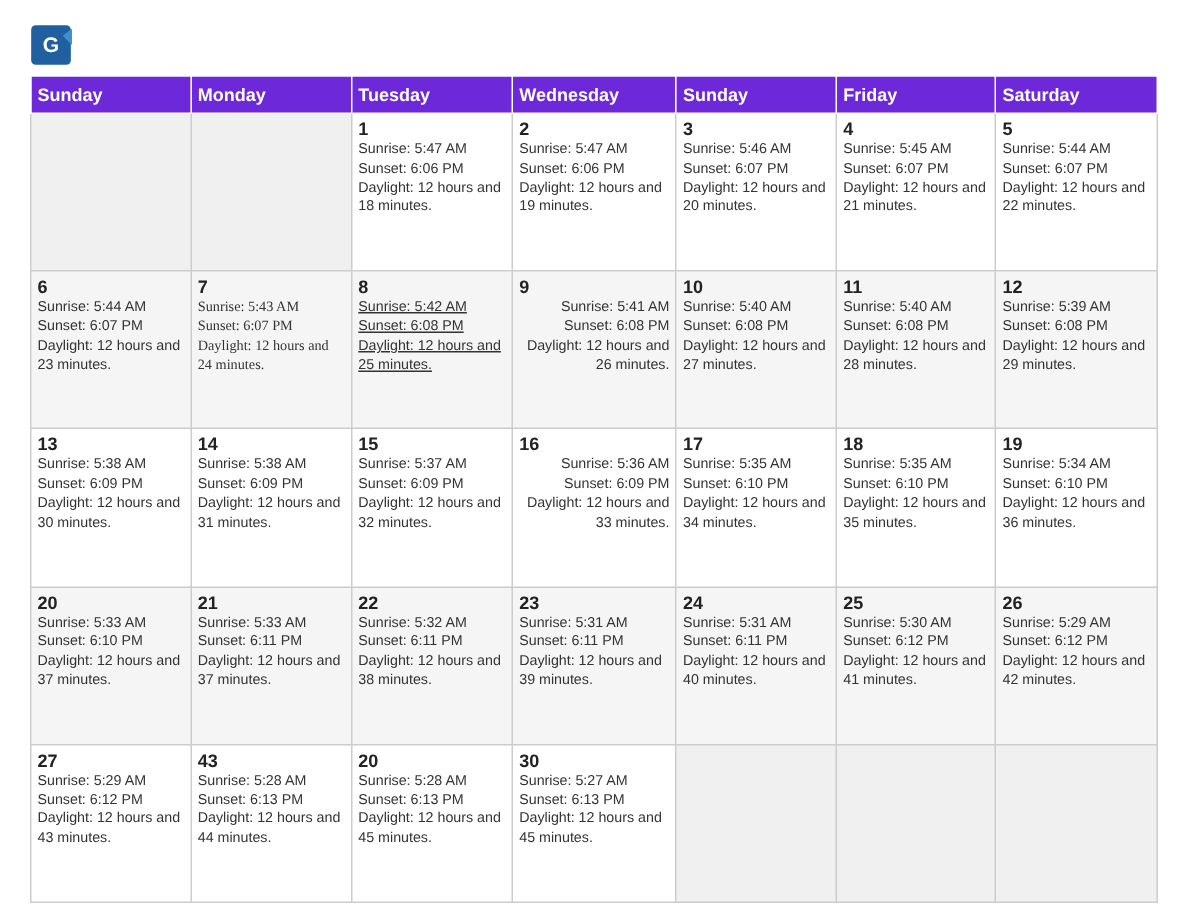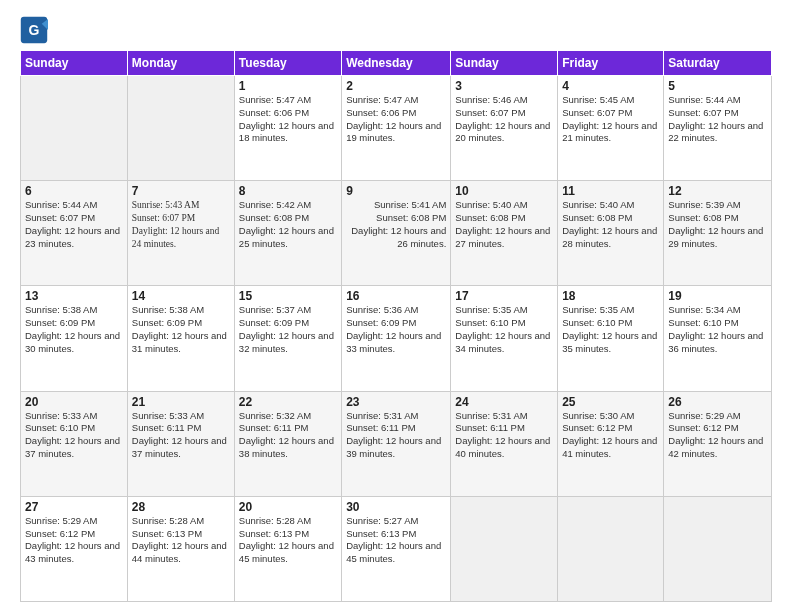--- a/index.html
+++ b/index.html
@@ -171,21 +171,21 @@
 Daylight: 12 hours and 23 minutes.</div>
           </td>
           <td>
             <span class="day-number">7</span>
             <div class="day-info" style="white-space: pre-line; font-family: Liberation Serif, serif;">Sunrise: 5:43 AM
 Sunset: 6:07 PM
 Daylight: 12 hours and 24 minutes.</div>
           </td>
           <td>
             <span class="day-number">8</span>
-            <div class="day-info" style="white-space: pre-line;">Sunrise: 5:42 AM
+            <div class="day-info" style="white-space: pre-line; text-decoration: underline;">Sunrise: 5:42 AM
 Sunset: 6:08 PM
 Daylight: 12 hours and 25 minutes.</div>
           </td>
           <td>
             <span class="day-number">9</span>
             <div class="day-info" style="white-space: pre-line; text-align: right;">Sunrise: 5:41 AM
 Sunset: 6:08 PM
 Daylight: 12 hours and 26 minutes.</div>
           </td>
           <td>
@@ -221,21 +221,21 @@
 Daylight: 12 hours and 31 minutes.</div>
           </td>
           <td>
             <span class="day-number">15</span>
             <div class="day-info" style="white-space: pre-line;">Sunrise: 5:37 AM
 Sunset: 6:09 PM
 Daylight: 12 hours and 32 minutes.</div>
           </td>
           <td>
             <span class="day-number">16</span>
-            <div class="day-info" style="white-space: pre-line;">Sunrise: 5:36 AM
+            <div class="day-info" style="white-space: pre-line; text-align: right;">Sunrise: 5:36 AM
 Sunset: 6:09 PM
 Daylight: 12 hours and 33 minutes.</div>
           </td>
           <td>
             <span class="day-number">17</span>
             <div class="day-info" style="white-space: pre-line;">Sunrise: 5:35 AM
 Sunset: 6:10 PM
 Daylight: 12 hours and 34 minutes.</div>
           </td>
           <td>
@@ -296,21 +296,21 @@
           </td>
         </tr>
         <tr>
           <td>
             <span class="day-number">27</span>
             <div class="day-info" style="white-space: pre-line;">Sunrise: 5:29 AM
 Sunset: 6:12 PM
 Daylight: 12 hours and 43 minutes.</div>
           </td>
           <td>
-            <span class="day-number">28</span>
+            <span class="day-number">43</span>
             <div class="day-info" style="white-space: pre-line;">Sunrise: 5:28 AM
 Sunset: 6:13 PM
 Daylight: 12 hours and 44 minutes.</div>
           </td>
           <td>
             <span class="day-number">20</span>
             <div class="day-info" style="white-space: pre-line;">Sunrise: 5:28 AM
 Sunset: 6:13 PM
 Daylight: 12 hours and 45 minutes.</div>
           </td>

